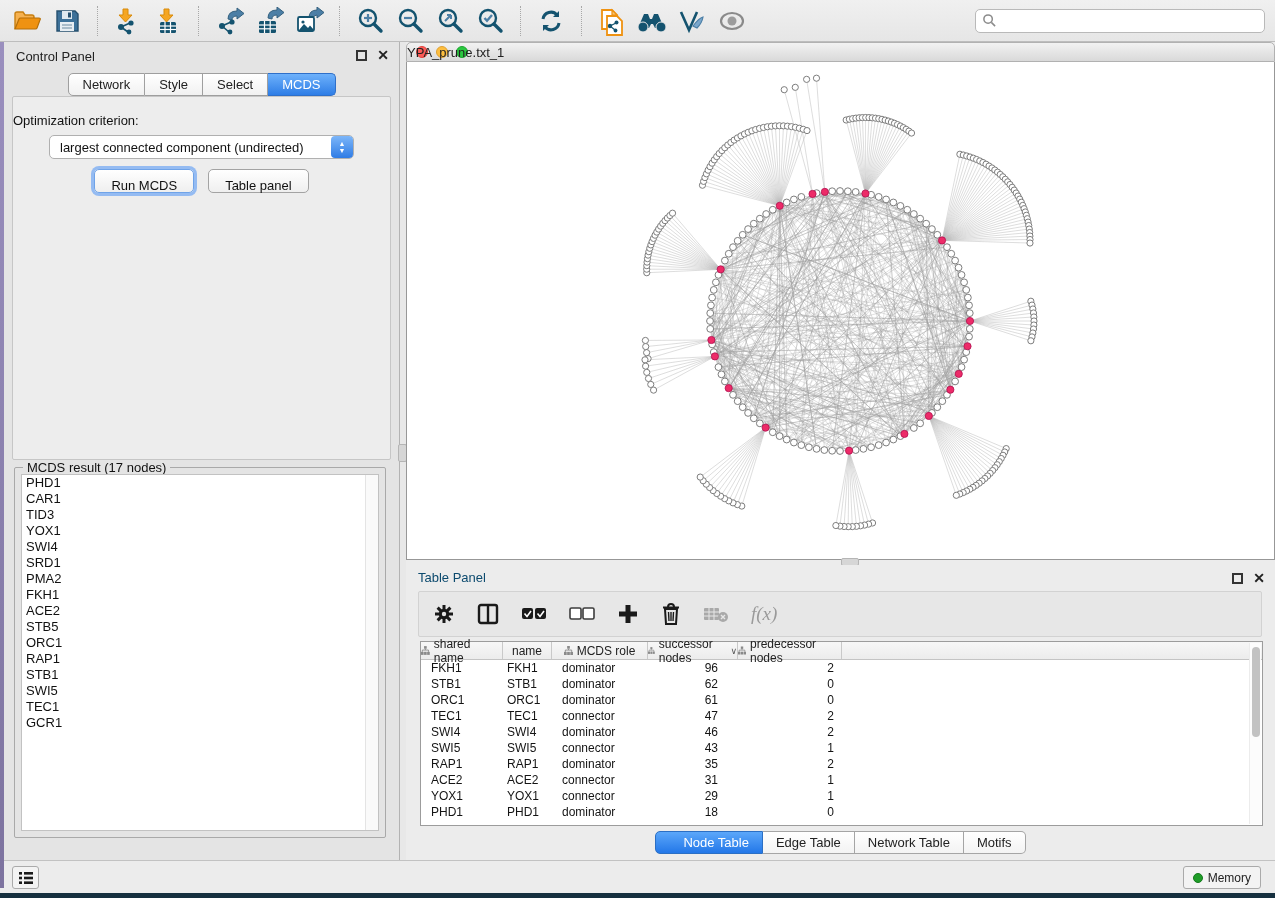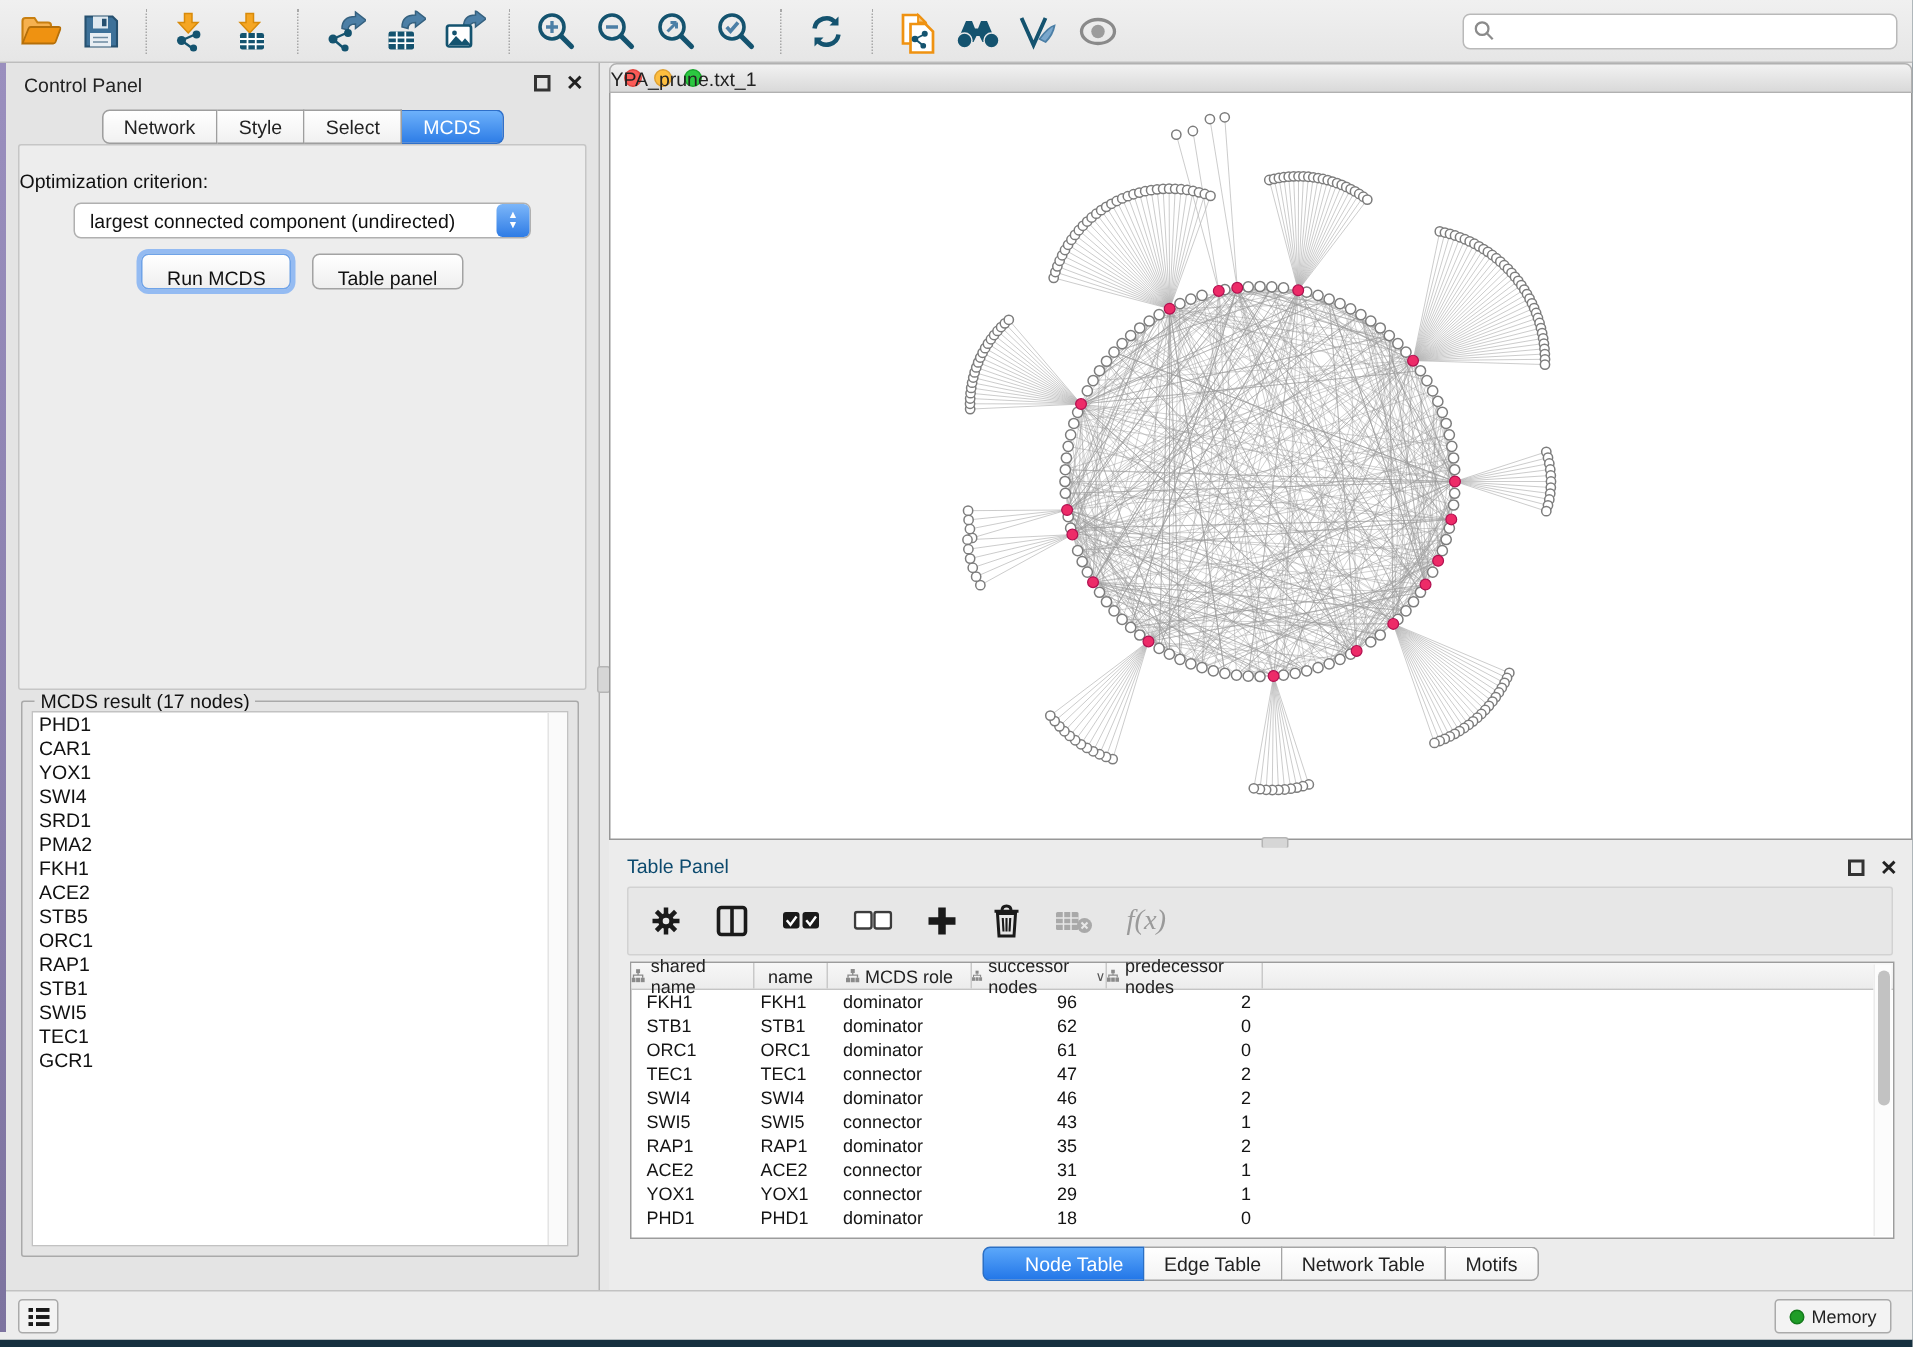--- a/index.html
+++ b/index.html
@@ -301,20 +301,21 @@
         <button class="aqua-btn">Table panel</button>
       </div>
     </div>
 
     <div class="mcds-fieldset">
       <div class="mcds-legend">MCDS result (17 nodes)</div>
       <div class="mcds-list" id="mcds-list">
         <div class="mcds-scroll"></div>
       <div class="mcds-item">PHD1</div>
           <div class="mcds-item">CAR1</div>
+          <div class="mcds-item">TID3</div>
           <div class="mcds-item">YOX1</div>
           <div class="mcds-item">SWI4</div>
           <div class="mcds-item">SRD1</div>
           <div class="mcds-item">PMA2</div>
           <div class="mcds-item">FKH1</div>
           <div class="mcds-item">ACE2</div>
           <div class="mcds-item">STB5</div>
           <div class="mcds-item">ORC1</div>
           <div class="mcds-item">RAP1</div>
           <div class="mcds-item">STB1</div>

